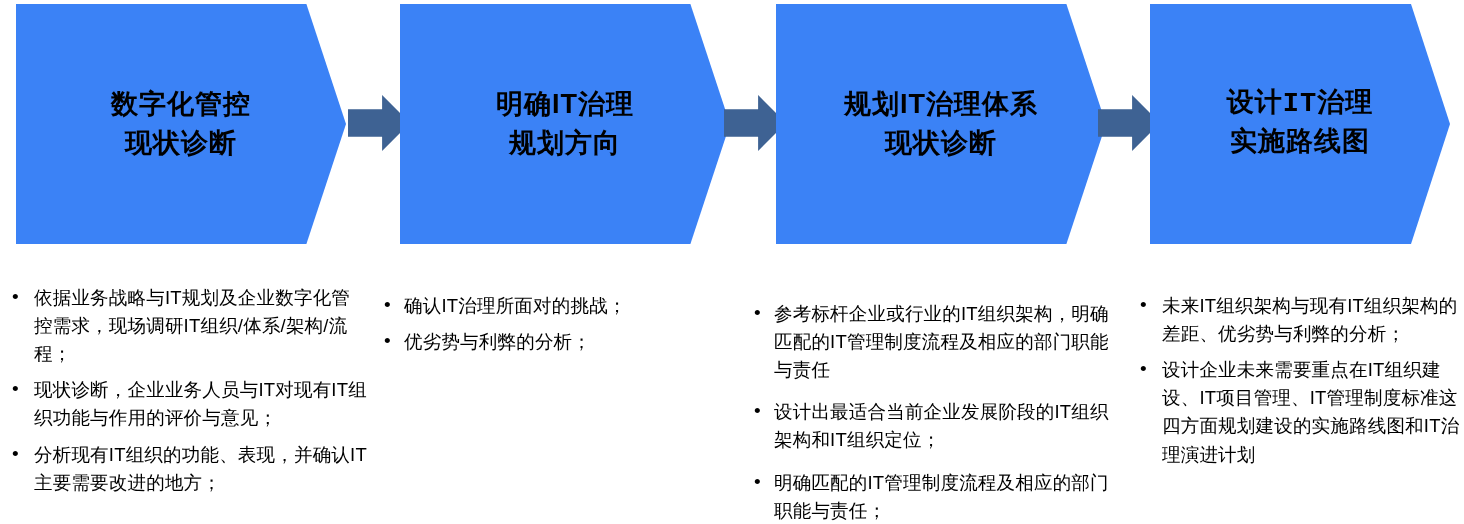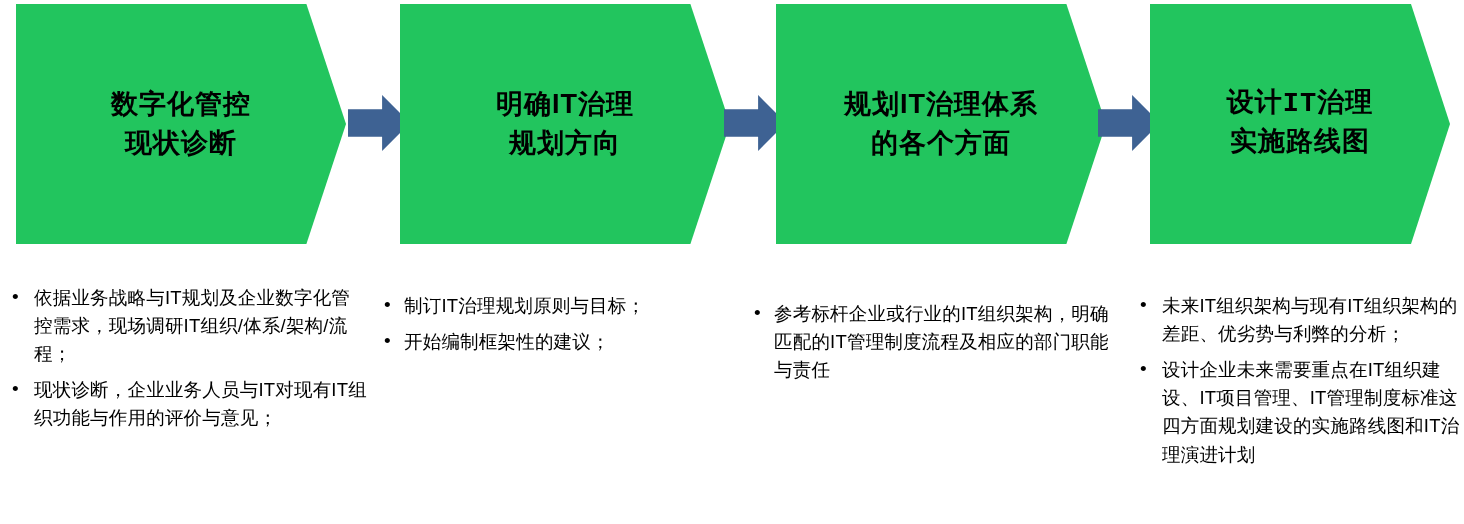--- a/index.html
+++ b/index.html
@@ -24,21 +24,21 @@
     position: absolute;
     left: 0;
     top: 0;
     width: 1464px;
     height: 250px;
   }
   .chevron {
     position: absolute;
     top: 4px;
     height: 240px;
-    background: #22c55e;
+    background: #3b82f6;
     display: flex;
     align-items: center;
     justify-content: center;
     text-align: center;
     box-sizing: border-box;
   }
   .chevron .label {
     color: #000000;
     font-weight: bold;
     font-size: 27px;
@@ -146,51 +146,54 @@
 
     <div class="chevron chev-2">
       <div class="label">明确IT治理
 规划方向</div>
     </div>
 
     <div class="connector conn-2"></div>
 
     <div class="chevron chev-3">
       <div class="label">规划IT治理体系
-的各个方面</div>
+现状诊断</div>
     </div>
 
     <div class="connector conn-3"></div>
 
     <div class="chevron chev-4">
       <div class="label">设计IT治理
 实施路线图</div>
     </div>
 
   </div>
 
   <div class="columns">
 
     <div class="col col-1">
       <ul class="bullets">
         <li>依据业务战略与IT规划及企业数字化管控需求，现场调研IT组织/体系/架构/流程；</li>
         <li>现状诊断，企业业务人员与IT对现有IT组织功能与作用的评价与意见；</li>
+        <li>分析现有IT组织的功能、表现，并确认IT主要需要改进的地方；</li>
       </ul>
     </div>
 
     <div class="col col-2">
       <ul class="bullets">
-        <li>制订IT治理规划原则与目标；</li>
-        <li>开始编制框架性的建议；</li>
+        <li>确认IT治理所面对的挑战；</li>
+        <li>优劣势与利弊的分析；</li>
       </ul>
     </div>
 
     <div class="col col-3">
       <ul class="bullets">
         <li>参考标杆企业或行业的IT组织架构，明确匹配的IT管理制度流程及相应的部门职能与责任</li>
+        <li>设计出最适合当前企业发展阶段的IT组织架构和IT组织定位；</li>
+        <li>明确匹配的IT管理制度流程及相应的部门职能与责任；</li>
       </ul>
     </div>
 
     <div class="col col-4">
       <ul class="bullets">
         <li>未来IT组织架构与现有IT组织架构的差距、优劣势与利弊的分析；</li>
         <li>设计企业未来需要重点在IT组织建设、IT项目管理、IT管理制度标准这四方面规划建设的实施路线图和IT治理演进计划</li>
       </ul>
     </div>
 

